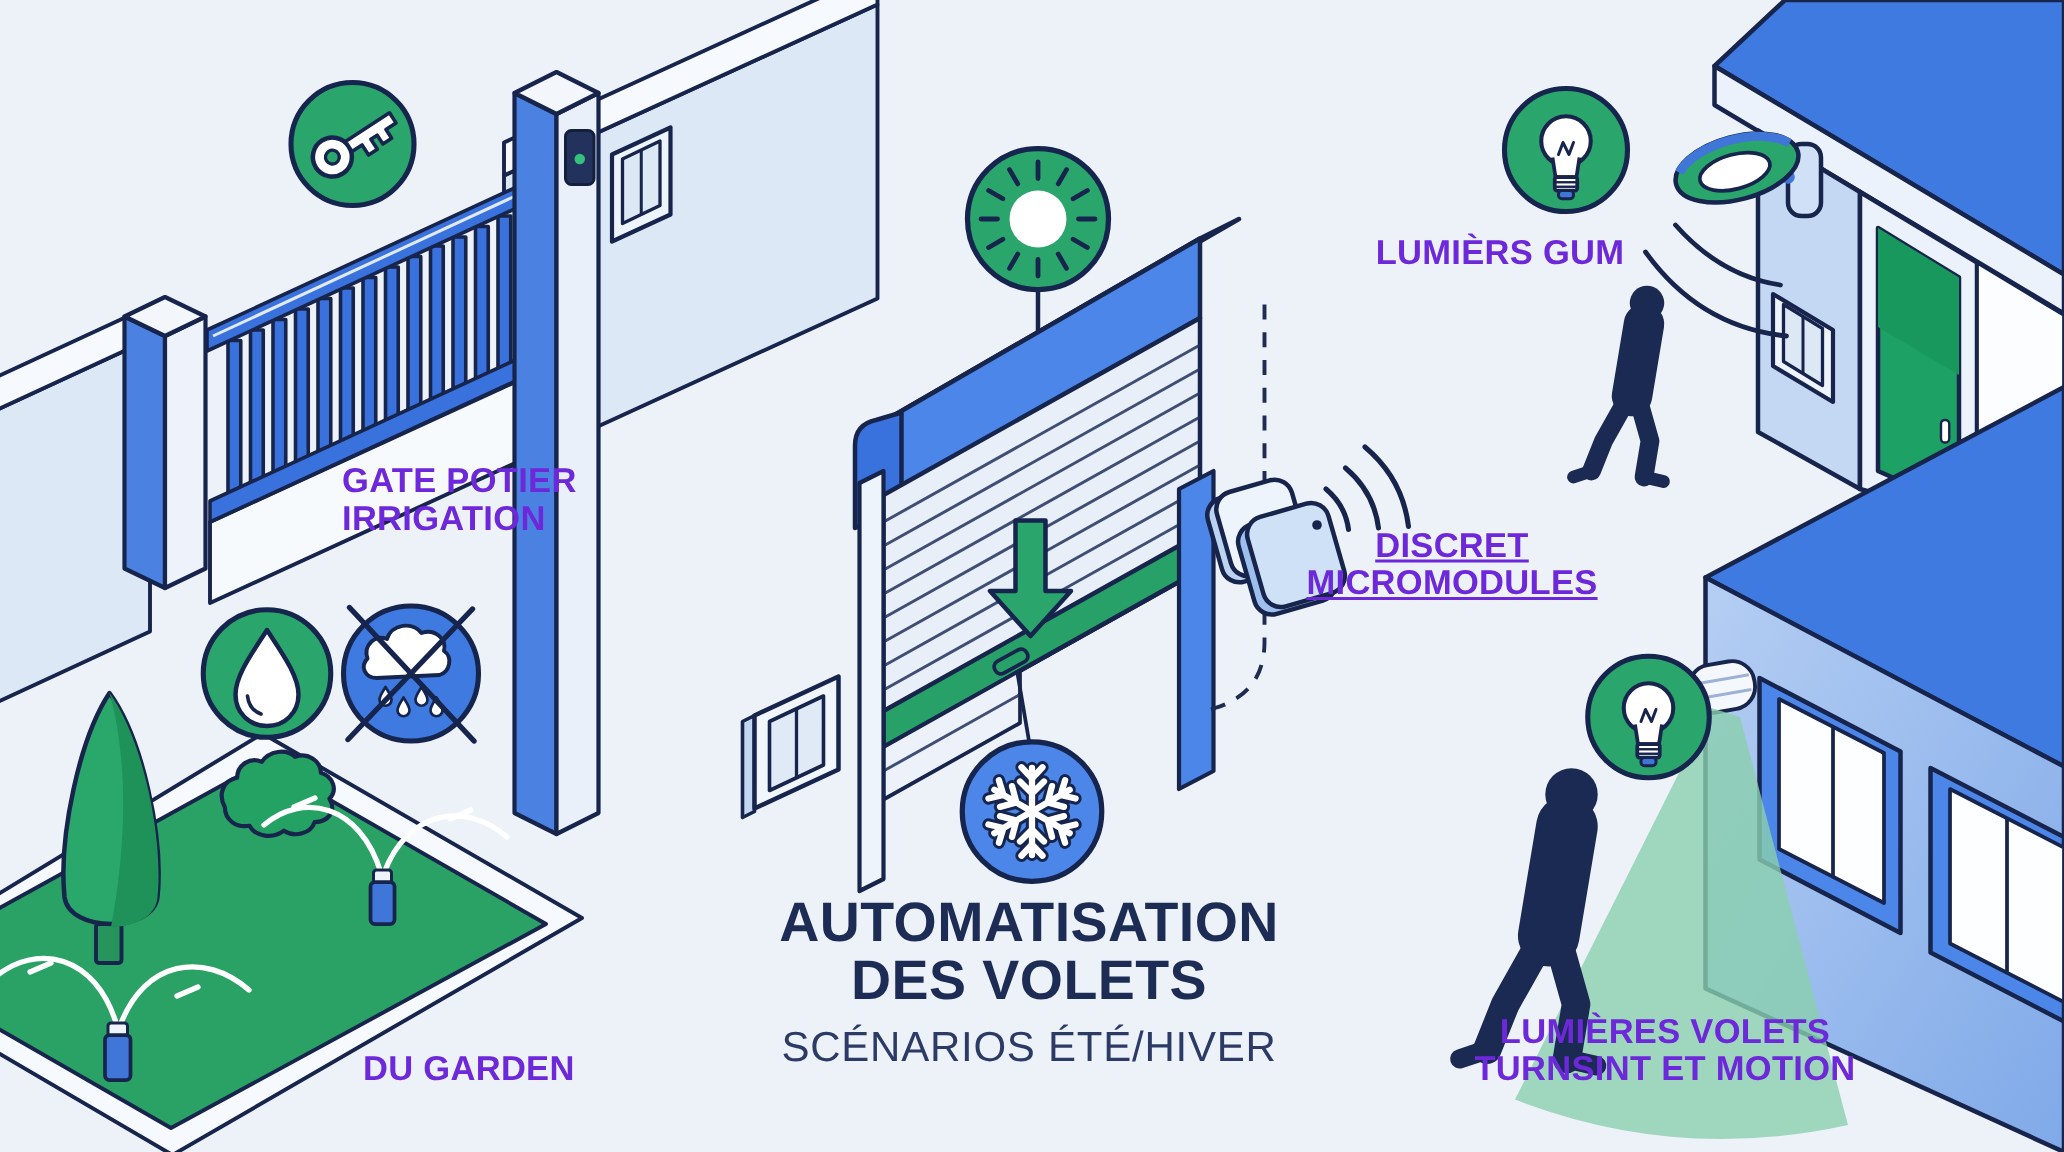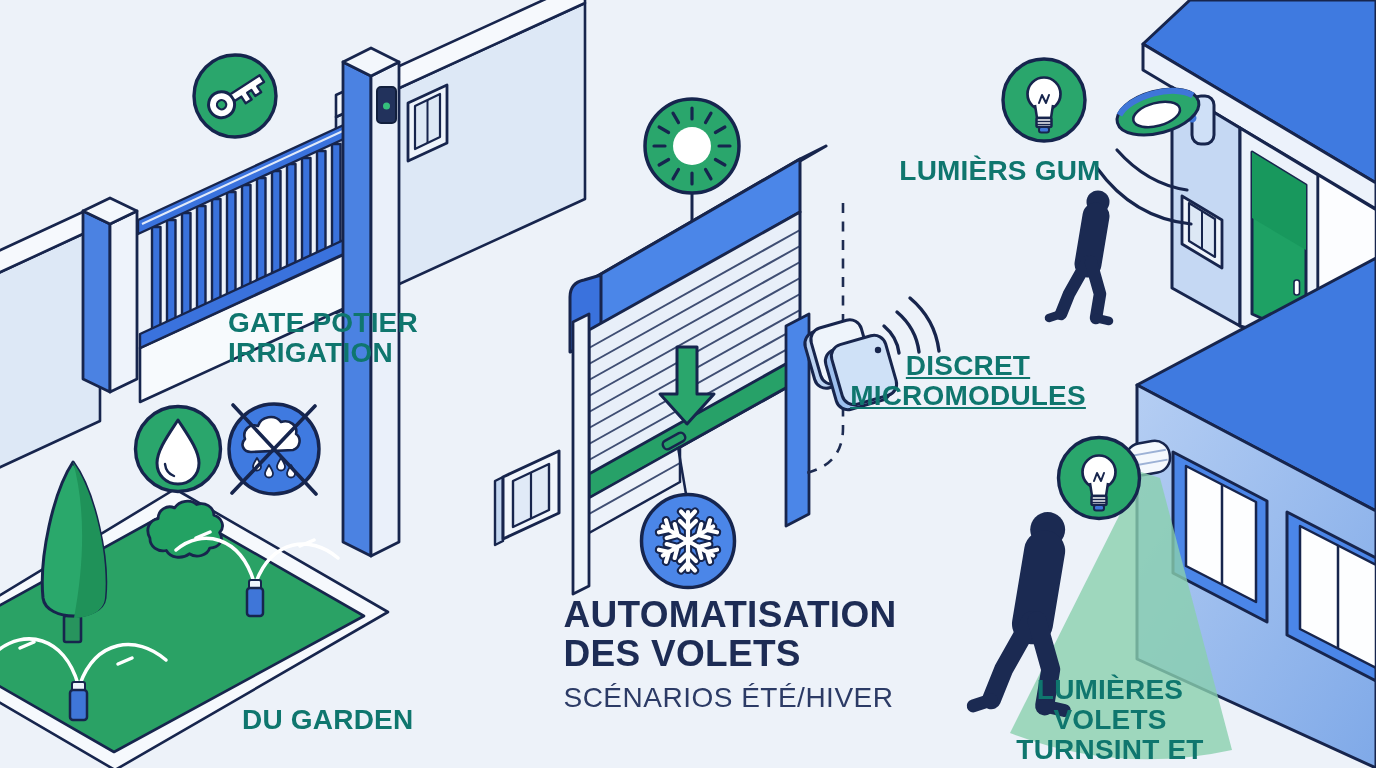--- a/index.html
+++ b/index.html
@@ -1,21 +1,21 @@
 <!DOCTYPE html>
 <html><head>
 <meta charset="utf-8">
 <style>
   html,body{margin:0;padding:0;}
   .stage{position:relative;width:1376px;height:768px;background:#edf2f9;overflow:hidden;
          font-family:"Liberation Sans",sans-serif;}
   .stage svg{position:absolute;inset:0;}
-  .lbl{position:absolute;font-weight:700;font-size:28px;line-height:1.08;color:#0f766e;letter-spacing:.2px;}
+  .lbl{position:absolute;font-weight:700;font-size:23px;line-height:1.08;color:#6d28d9;letter-spacing:.2px;}
   .lbl.center{transform:translateX(-50%);text-align:center;}
-  .title{position:absolute;left:686px;top:596px;transform:translateX(-50%);color:#1d2c55;margin-left:44px;}
+  .title{position:absolute;left:686px;top:596px;transform:translateX(-50%);text-align:center;color:#1d2c55;}
   .title .t1{font-size:37px;font-weight:700;line-height:1.05;letter-spacing:.3px;}
   .title .sub{margin-top:8px;font-size:28px;font-weight:500;color:#2c3b66;letter-spacing:.5px;}
 </style>
 </head>
 <body>
 
 <div class="stage">
 <svg width="1376" height="768" viewBox="0 0 1376 768">
   <defs>
     <linearGradient id="wall2grad" x1="0" y1="0" x2="1" y2="1">

